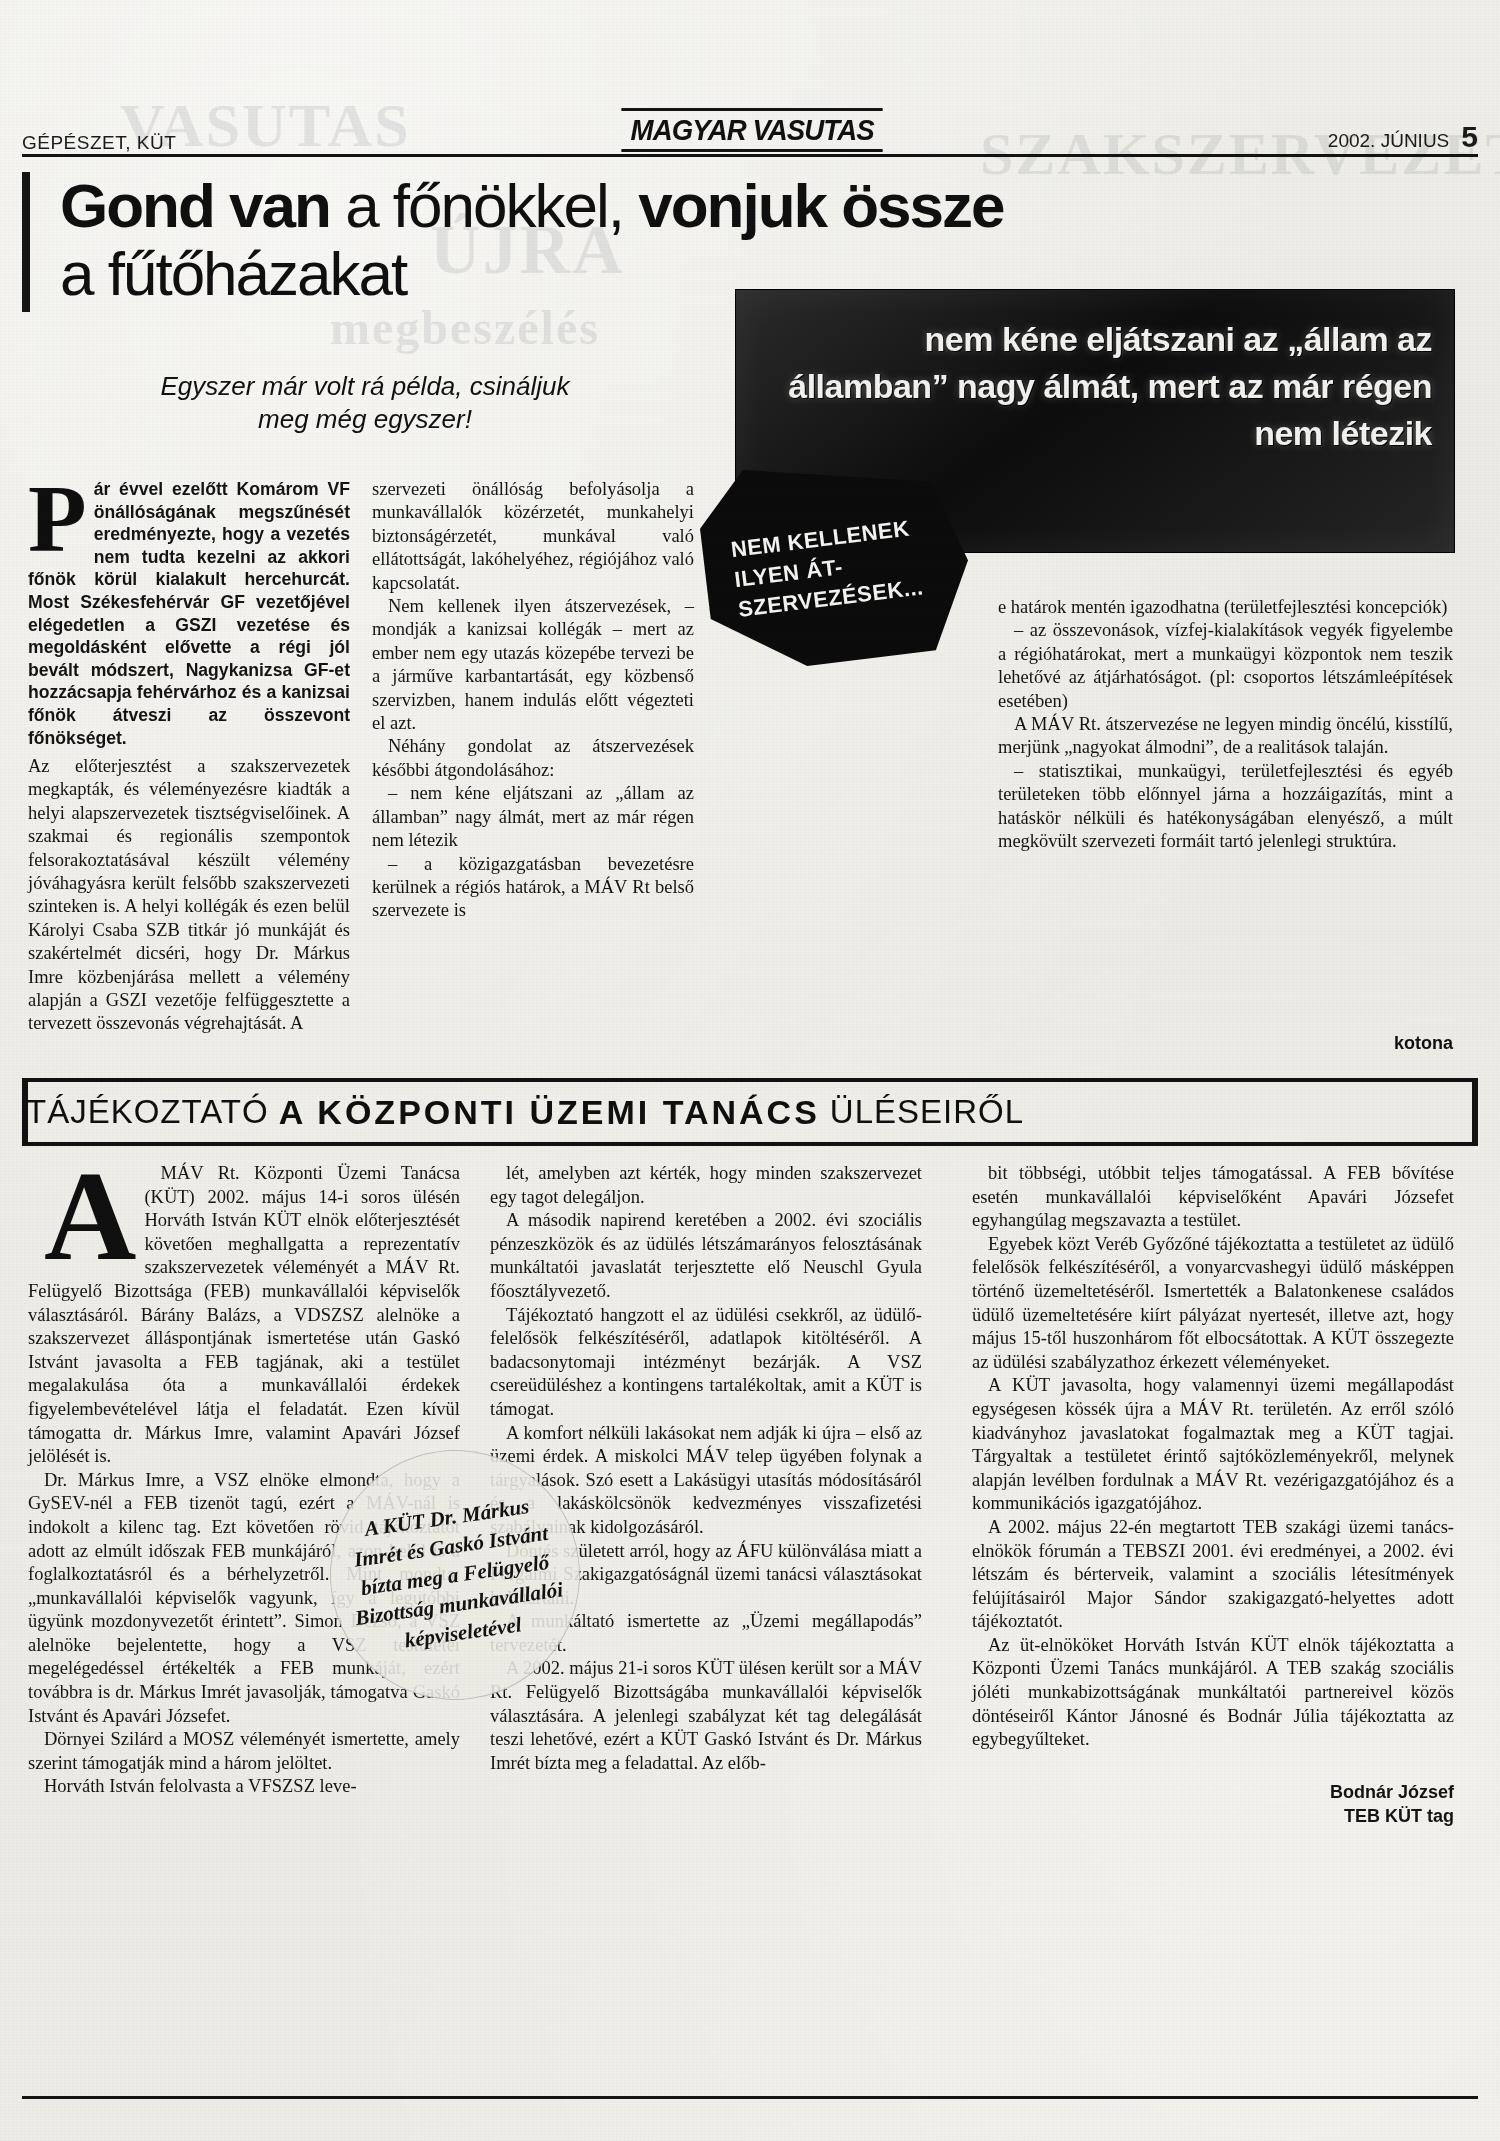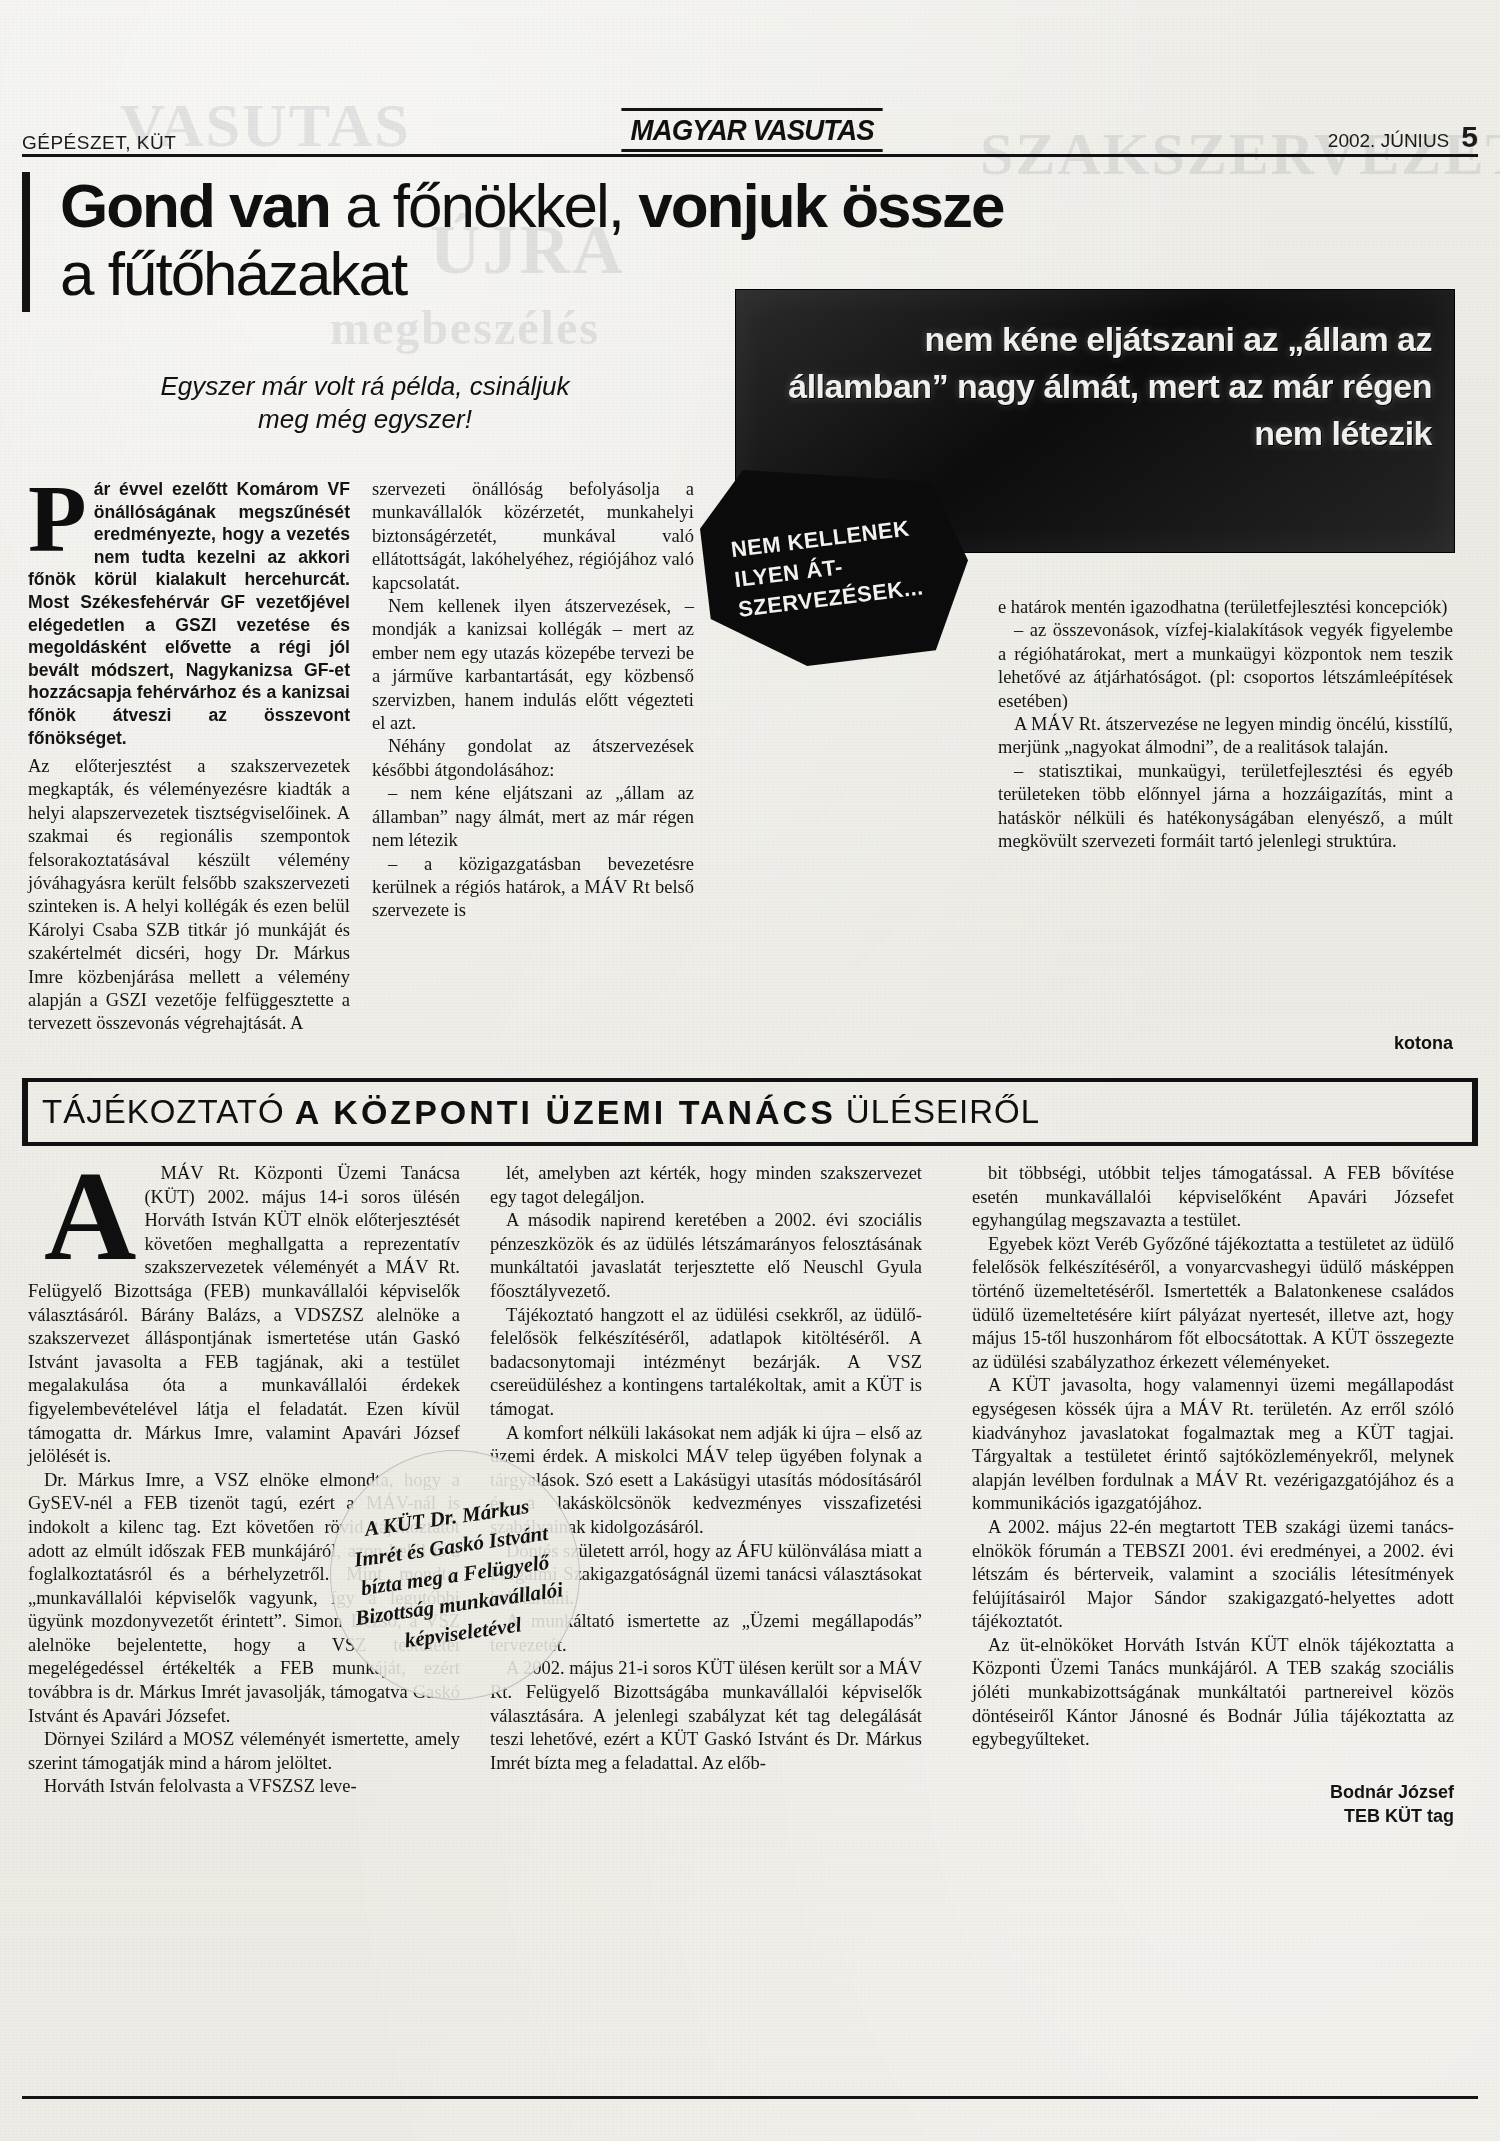--- a/index.html
+++ b/index.html
@@ -132,21 +132,21 @@
   
   .banner{
     position:absolute;left:22px;top:1078px;width:1456px;height:60px;
     border-top:4px solid #121212;border-bottom:4px solid #121212;
   }
   .banner-inner{
     position:absolute;left:0;top:0;right:0;bottom:0;
     display:flex;align-items:center;
     font-family:"Liberation Sans",sans-serif;
     font-size:33px;letter-spacing:1px;color:#101010;
-    padding-left:20px;gap:10px;
+    padding-left:4px;gap:10px;
   }
   .banner-inner .strong{font-weight:bold;letter-spacing:3px;font-size:34px;}
   .banner-end{
     position:absolute;right:0;top:-4px;bottom:-4px;width:6px;background:#121212;
   }
   .banner-start{
     position:absolute;left:0;top:-4px;bottom:-4px;width:6px;background:#121212;
   }
 
   

